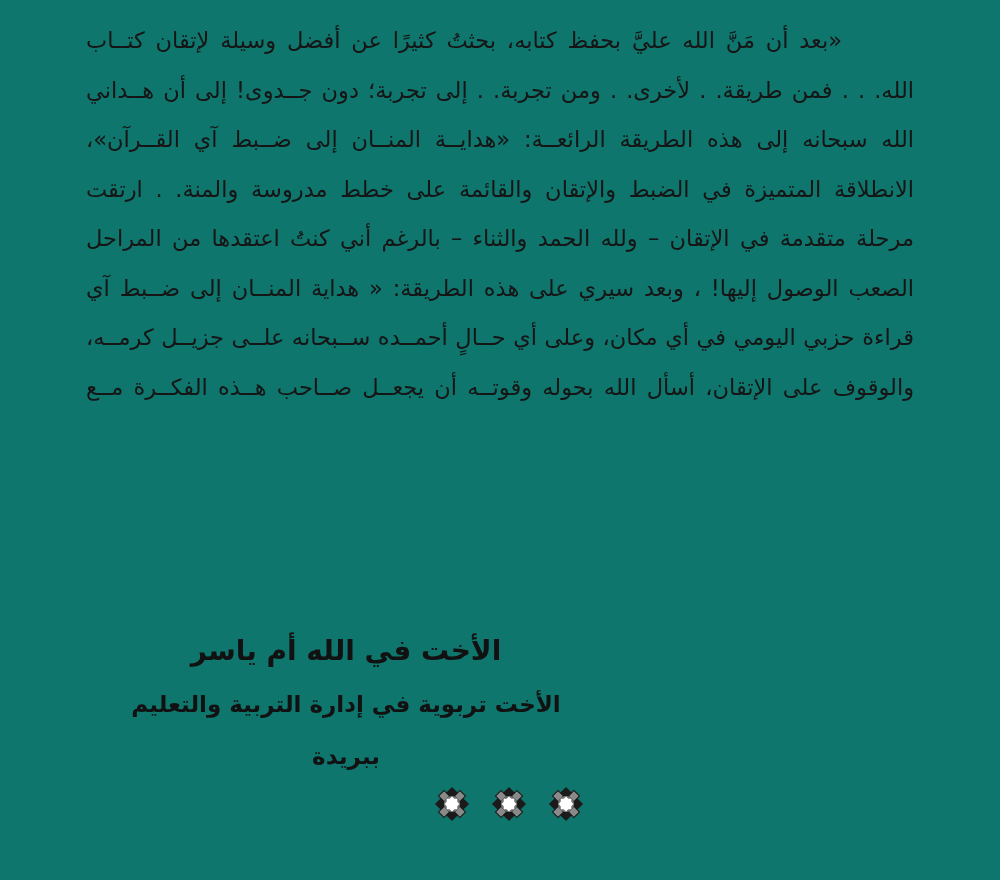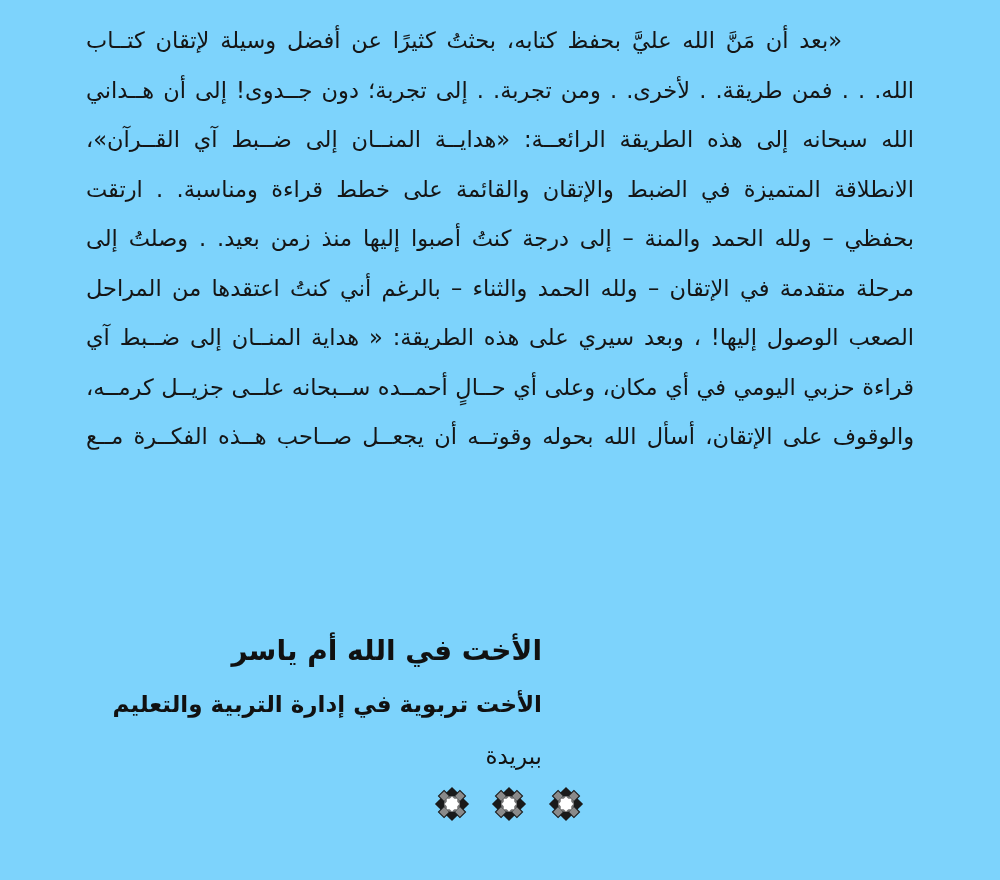--- a/index.html
+++ b/index.html
@@ -11,21 +11,21 @@
     width: 1000px;
     height: 880px;
     position: relative;
     overflow: hidden;
     font-family: "DejaVu Sans", sans-serif;
     color: #151515;
   }
   .page {
     position: absolute;
     inset: 0;
-    background: #7dd3fc;
+    background: #0f766e;
   }
   
   .body-text {
     position: absolute;
     top: 16px;
     right: 86px;
     width: 828px;
     direction: rtl;
     font-size: 22.5px;
     font-weight: 400;
@@ -44,38 +44,39 @@
     text-indent: 72px; 
   }
   .bl.last {
     text-align-last: right;
     -moz-text-align-last: right;
   }
   
   .signature {
     position: absolute;
     top: 624px;
-    left: 112px;
+    left: 131px;
     width: 430px;
     direction: rtl;
+    text-align: center;
     color: #111111;
   }
   .sig-name {
     font-size: 28px;
     font-weight: 700;
     line-height: 54px;
   }
   .sig-role {
     font-size: 23px;
     font-weight: 700;
     line-height: 52px;
   }
   .sig-city {
     font-size: 23px;
-    font-weight: 400;
+    font-weight: 700;
     line-height: 52px;
   }
   
   .ornaments {
     position: absolute;
     top: 786px;
     left: 0;
     width: 100%;
     display: flex;
     justify-content: center;
@@ -91,22 +92,21 @@
 </style>
 </head>
 <body>
 
 <div class="page">
 
   <div class="body-text" dir="rtl" lang="ar">
     <div class="bl first">«بعد أن مَنَّ الله عليَّ بحفظ كتابه، بحثتُ كثيرًا عن أفضل وسيلة لإتقان كتــاب</div>
     <div class="bl">الله. . . فمن طريقة. . لأخرى. . ومن تجربة. . إلى تجربة؛ دون جــدوى! إلى أن هــداني</div>
     <div class="bl">الله سبحانه إلى هذه الطريقة الرائعــة: «هدايــة المنــان إلى ضــبط آي القــرآن»، فكانــت</div>
-    <div class="bl">الانطلاقة المتميزة في الضبط والإتقان والقائمة على خطط قراءة ومناسبة. . ارتقت</div>
-    <div class="bl">بحفظي – ولله الحمد والمنة – إلى درجة كنتُ أصبوا إليها منذ زمن بعيد. . وصلتُ إلى</div>
+    <div class="bl">الانطلاقة المتميزة في الضبط والإتقان والقائمة على خطط مدروسة والمنة. . ارتقت</div>
     <div class="bl">مرحلة متقدمة في الإتقان – ولله الحمد والثناء – بالرغم أني كنتُ اعتقدها من المراحل</div>
     <div class="bl">الصعب الوصول إليها! ، وبعد سيري على هذه الطريقة: « هداية المنــان إلى ضــبط آي</div>
     <div class="bl">قراءة حزبي اليومي في أي مكان، وعلى أي حــالٍ أحمــده ســبحانه علــى جزيــل كرمــه،</div>
     <div class="bl">والوقوف على الإتقان، أسأل الله بحوله وقوتــه أن يجعــل صــاحب هــذه الفكــرة مــع</div>
   </div>
 
   <div class="signature" dir="rtl" lang="ar">
     <div class="sig-name">الأخت في الله أم ياسر</div>
     <div class="sig-role">الأخت تربوية في إدارة التربية والتعليم</div>
     <div class="sig-city">ببريدة</div>

